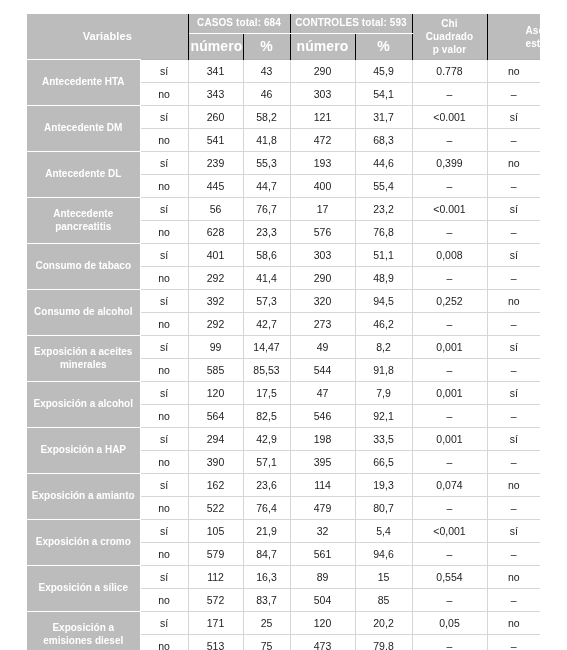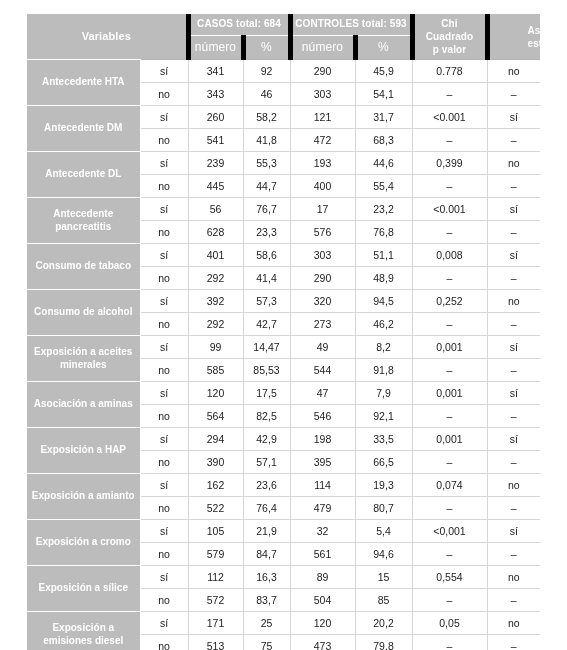--- a/index.html
+++ b/index.html
@@ -30,38 +30,38 @@
 
   
   thead th {
     background: #bcbcbc;
     color: #ffffff;
     font-weight: bold;
     font-size: 10px;
     text-align: center;
     vertical-align: middle;
     padding: 3px 2px;
-    border-right: 5px solid #000000;
+    border-right: 1px solid #000000;
     line-height: 1.25;
     letter-spacing: 0.1px;
   }
   thead th.last-col { border-right: none; padding-left: 38px; }
 
   th.variables-head {
     font-size: 11px;
     padding: 4px 2px;
     margin-top: 31px;
   }
   th.group-head {
     font-size: 10px;
     border-bottom: 1px solid #ffffff;
   }
   th.sub-head {
-    font-size: 12px;
-    font-weight: normal;
+    font-size: 14px;
+    font-weight: bold;
     text-align: center;
   }
   th.stat-head {
     font-size: 10px;
     line-height: 1.3;
   }
 
   
   tbody td {
     font-size: 10.5px;
@@ -146,21 +146,21 @@
         <th class="sub-head">%</th>
         <th class="sub-head">número</th>
         <th class="sub-head">%</th>
       </tr>
     </thead>
     <tbody id="table-body">
         <tr class="group-start">
           <td class="var-label" rowspan="2">Antecedente HTA</td>
           <td class="cat-cell">sí</td>
           <td>341</td>
-          <td>92</td>
+          <td>43</td>
           <td>290</td>
           <td>45,9</td>
           <td>0.778</td>
           <td class="last-col">no</td>
         </tr>
         <tr>
           <td class="cat-cell">no</td>
           <td>343</td>
           <td>46</td>
           <td>303</td>
@@ -276,21 +276,21 @@
         <tr>
           <td class="cat-cell">no</td>
           <td>585</td>
           <td>85,53</td>
           <td>544</td>
           <td>91,8</td>
           <td>–</td>
           <td class="last-col">–</td>
         </tr>
         <tr class="group-start">
-          <td class="var-label" rowspan="2">Asociación a aminas</td>
+          <td class="var-label" rowspan="2">Exposición a alcohol</td>
           <td class="cat-cell">sí</td>
           <td>120</td>
           <td>17,5</td>
           <td>47</td>
           <td>7,9</td>
           <td>0,001</td>
           <td class="last-col">sí</td>
         </tr>
         <tr>
           <td class="cat-cell">no</td>

